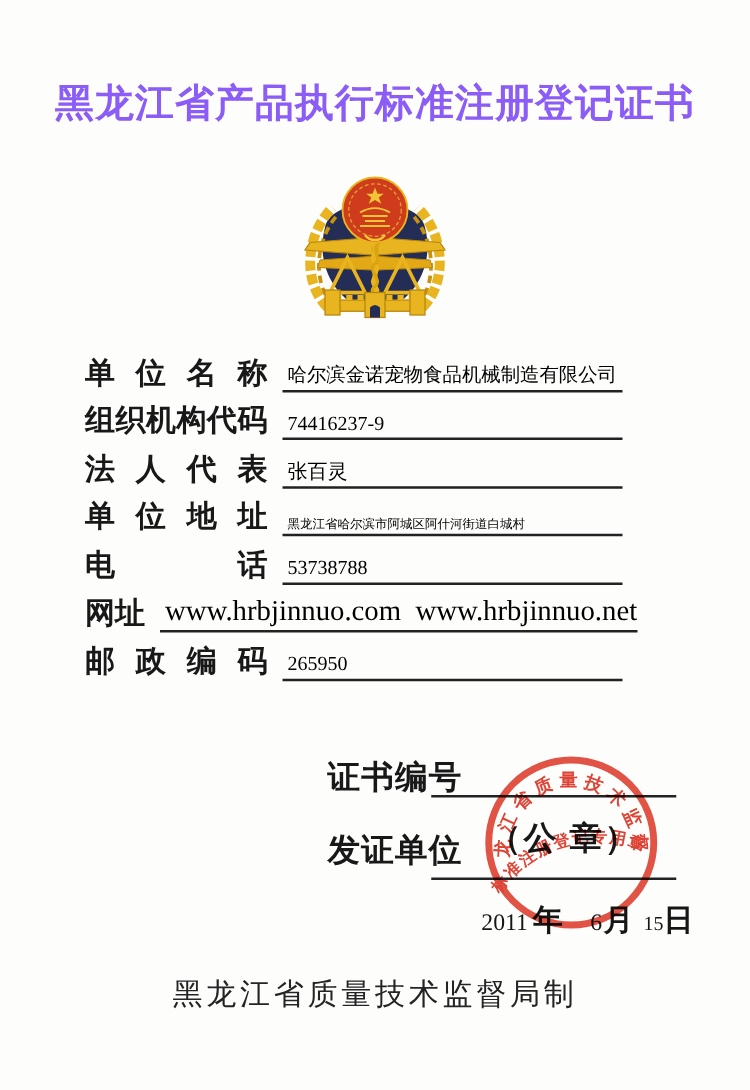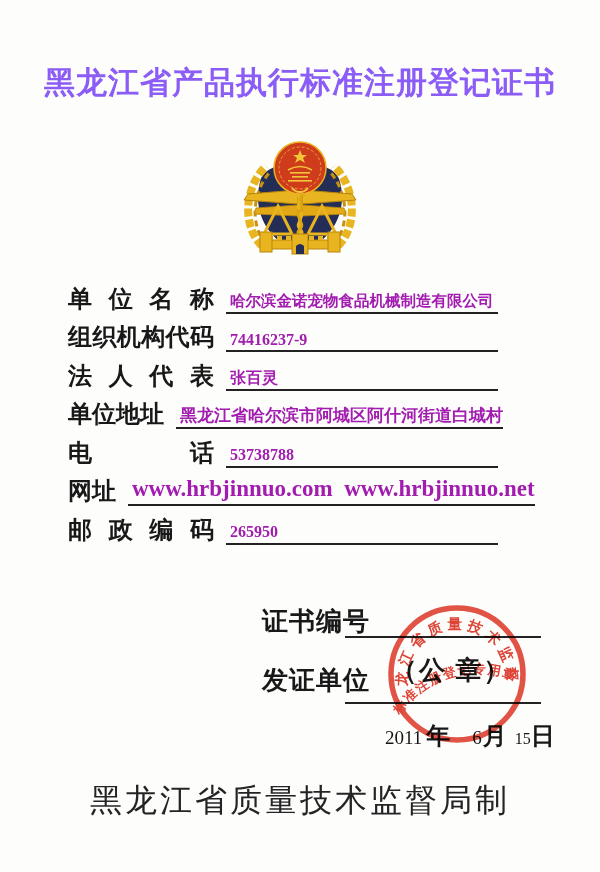--- a/index.html
+++ b/index.html
@@ -22,26 +22,25 @@
   .flabel {
     width:146px; font-size:24px; font-weight:bold; color:#181818;
     align-self:flex-end; line-height:1.2;
   }
   [data-justify] { display:flex; justify-content:space-between; }
   .fline {
     flex:1; margin-left:12px; border-bottom:2px solid #222;
     display:flex; align-items:flex-end;
   }
   .fvalue {
-    font-size:16px; padding:0 0 1px 4px; white-space:pre; color:#a21caf;
+    font-size:16px; padding:0 0 1px 4px; white-space:pre; color:#000000;
     line-height:1.2;
-    font-weight:bold;
   }
   .row:nth-child(1) .fvalue { font-size:15.5px; }
-  .row:nth-child(4) .fvalue { font-size:17px; }
+  .row:nth-child(4) .fvalue { font-size:10px; }
   .row:nth-child(6) .fvalue { font-size:23px; }
   
   .lab { position:absolute; font-size:26px; font-weight:bold; letter-spacing:1px; color:#181818; }
   .cert-no-label { left:262px; top:604px; }
   .issuer-label  { left:262px; top:663px; }
   .issuer-value  { left:391px; top:653px; letter-spacing:2px; }
   .sline { position:absolute; left:345px; width:196px; border-top:2px solid #222; }
   .line1 { top:636px; }
   .line2 { top:702px; }
   .date-row {
@@ -54,21 +53,21 @@
   .d-month { margin-left:22px; margin-right:1px; }
   .d-day   { margin-left:8px; font-size:16px; }
   
   .seal {
     position:absolute; left:382px; top:604px; width:150px; height:142px;
     mix-blend-mode:multiply; opacity:.93;
   }
   
   .footer {
     position:absolute; top:779px; left:0; width:100%; text-align:center;
-    font-size:32px; letter-spacing:3px; color:#242424;
+    font-size:24px; letter-spacing:3px; color:#242424;
   }
 </style>
 </head>
 <body>
 
 <div class="page">
 
   <div class="title">黑龙江省产品执行标准注册登记证书</div>
 
   <div class="emblem">

